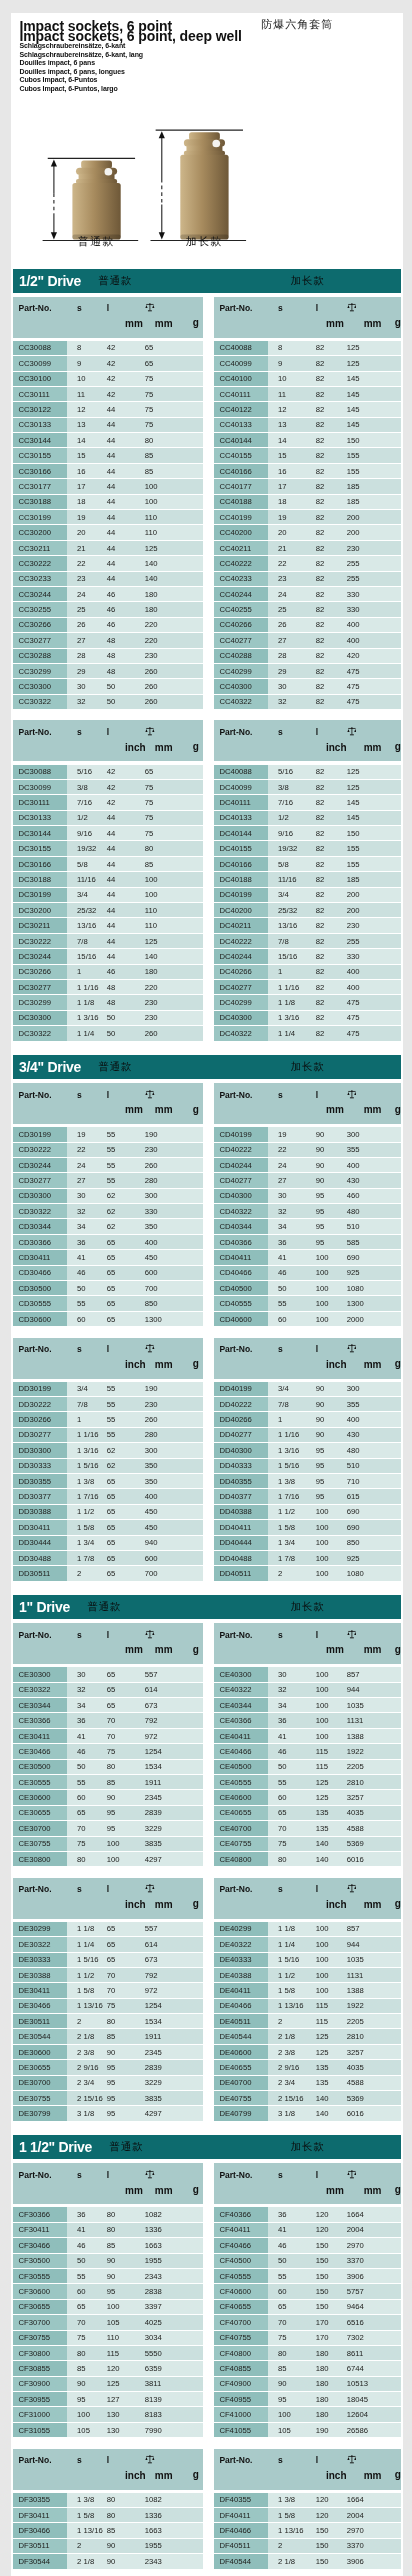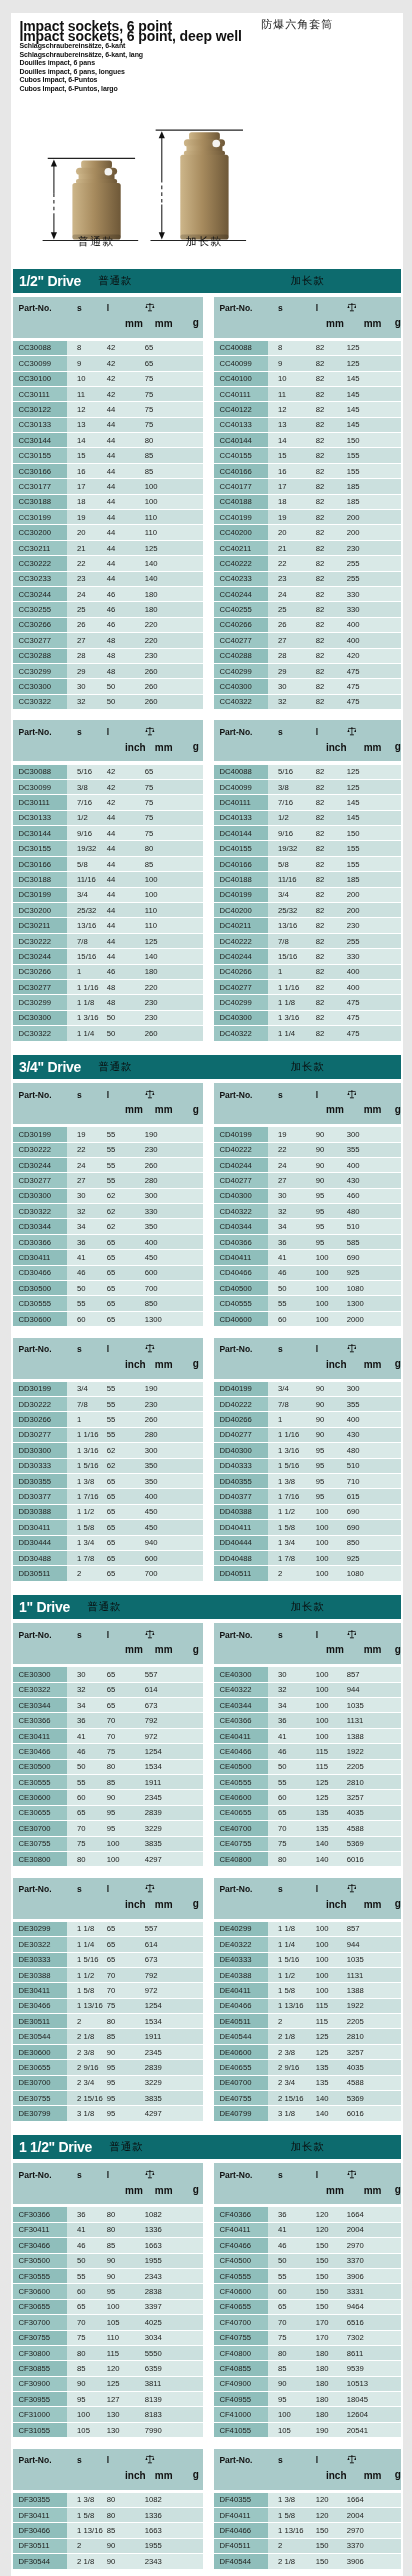--- a/index.html
+++ b/index.html
@@ -1798,21 +1798,21 @@
               <div class="row">
                 <div class="cell part">CF40555</div>
                 <div class="cell s">55</div>
                 <div class="cell l">150</div>
                 <div class="cell w">3906</div>
               </div>
               <div class="row alt">
                 <div class="cell part">CF40600</div>
                 <div class="cell s">60</div>
                 <div class="cell l">150</div>
-                <div class="cell w">3331</div>
+                <div class="cell w">5757</div>
               </div>
               <div class="row">
                 <div class="cell part">CF40655</div>
                 <div class="cell s">65</div>
                 <div class="cell l">150</div>
                 <div class="cell w">9464</div>
               </div>
               <div class="row alt">
                 <div class="cell part">CF40700</div>
                 <div class="cell s">70</div>
@@ -1828,21 +1828,21 @@
               <div class="row alt">
                 <div class="cell part">CF40800</div>
                 <div class="cell s">80</div>
                 <div class="cell l">180</div>
                 <div class="cell w">8611</div>
               </div>
               <div class="row">
                 <div class="cell part">CF40855</div>
                 <div class="cell s">85</div>
                 <div class="cell l">180</div>
-                <div class="cell w">9539</div>
+                <div class="cell w">6744</div>
               </div>
               <div class="row alt">
                 <div class="cell part">CF40900</div>
                 <div class="cell s">90</div>
                 <div class="cell l">180</div>
                 <div class="cell w">10513</div>
               </div>
               <div class="row">
                 <div class="cell part">CF40955</div>
                 <div class="cell s">95</div>
@@ -1852,21 +1852,21 @@
               <div class="row alt">
                 <div class="cell part">CF41000</div>
                 <div class="cell s">100</div>
                 <div class="cell l">180</div>
                 <div class="cell w">12604</div>
               </div>
               <div class="row">
                 <div class="cell part">CF41055</div>
                 <div class="cell s">105</div>
                 <div class="cell l">190</div>
-                <div class="cell w">20541</div>
+                <div class="cell w">26586</div>
               </div>
             </div>
           </div>
           <div class="pair second">
             <div class="tbl left">
               <div class="thead">
                 <div class="hc part">
                   <div class="lab">Part-No.</div>
                 </div>
                 <div class="hc sz">

